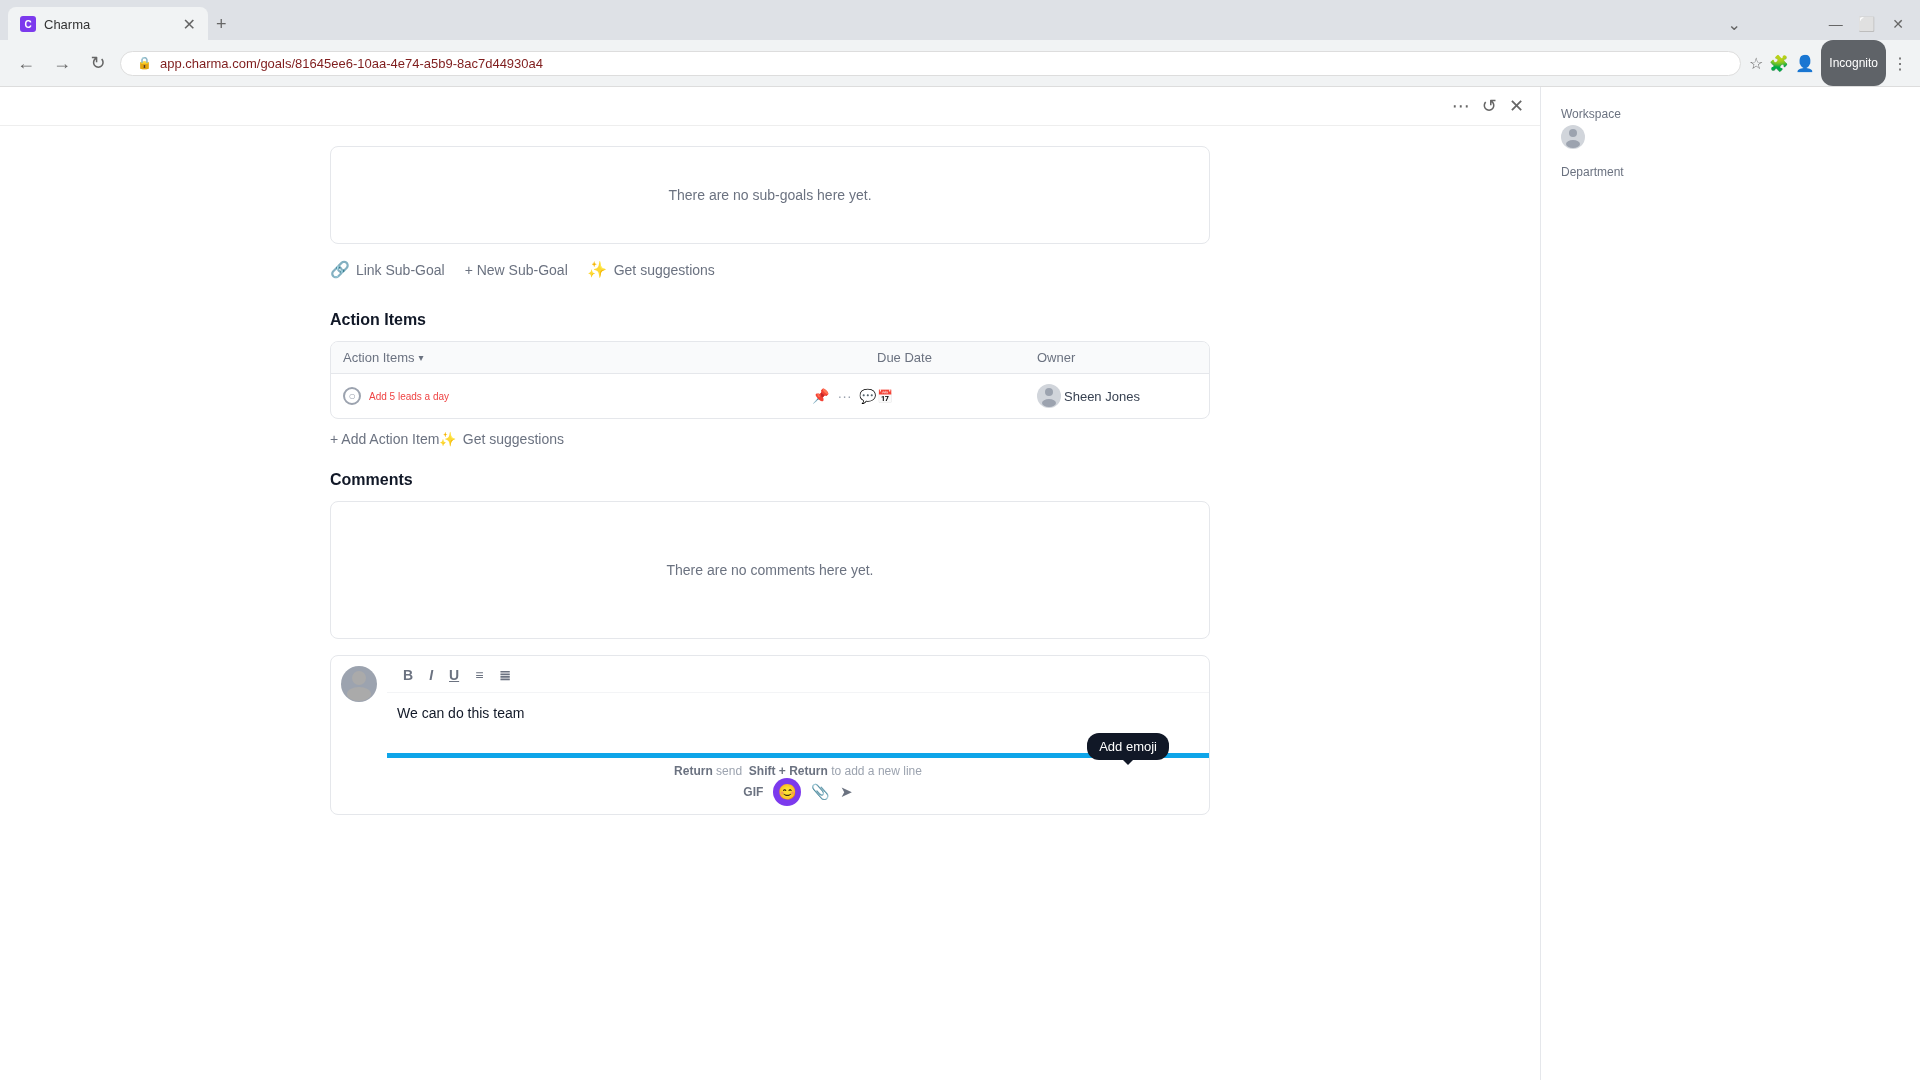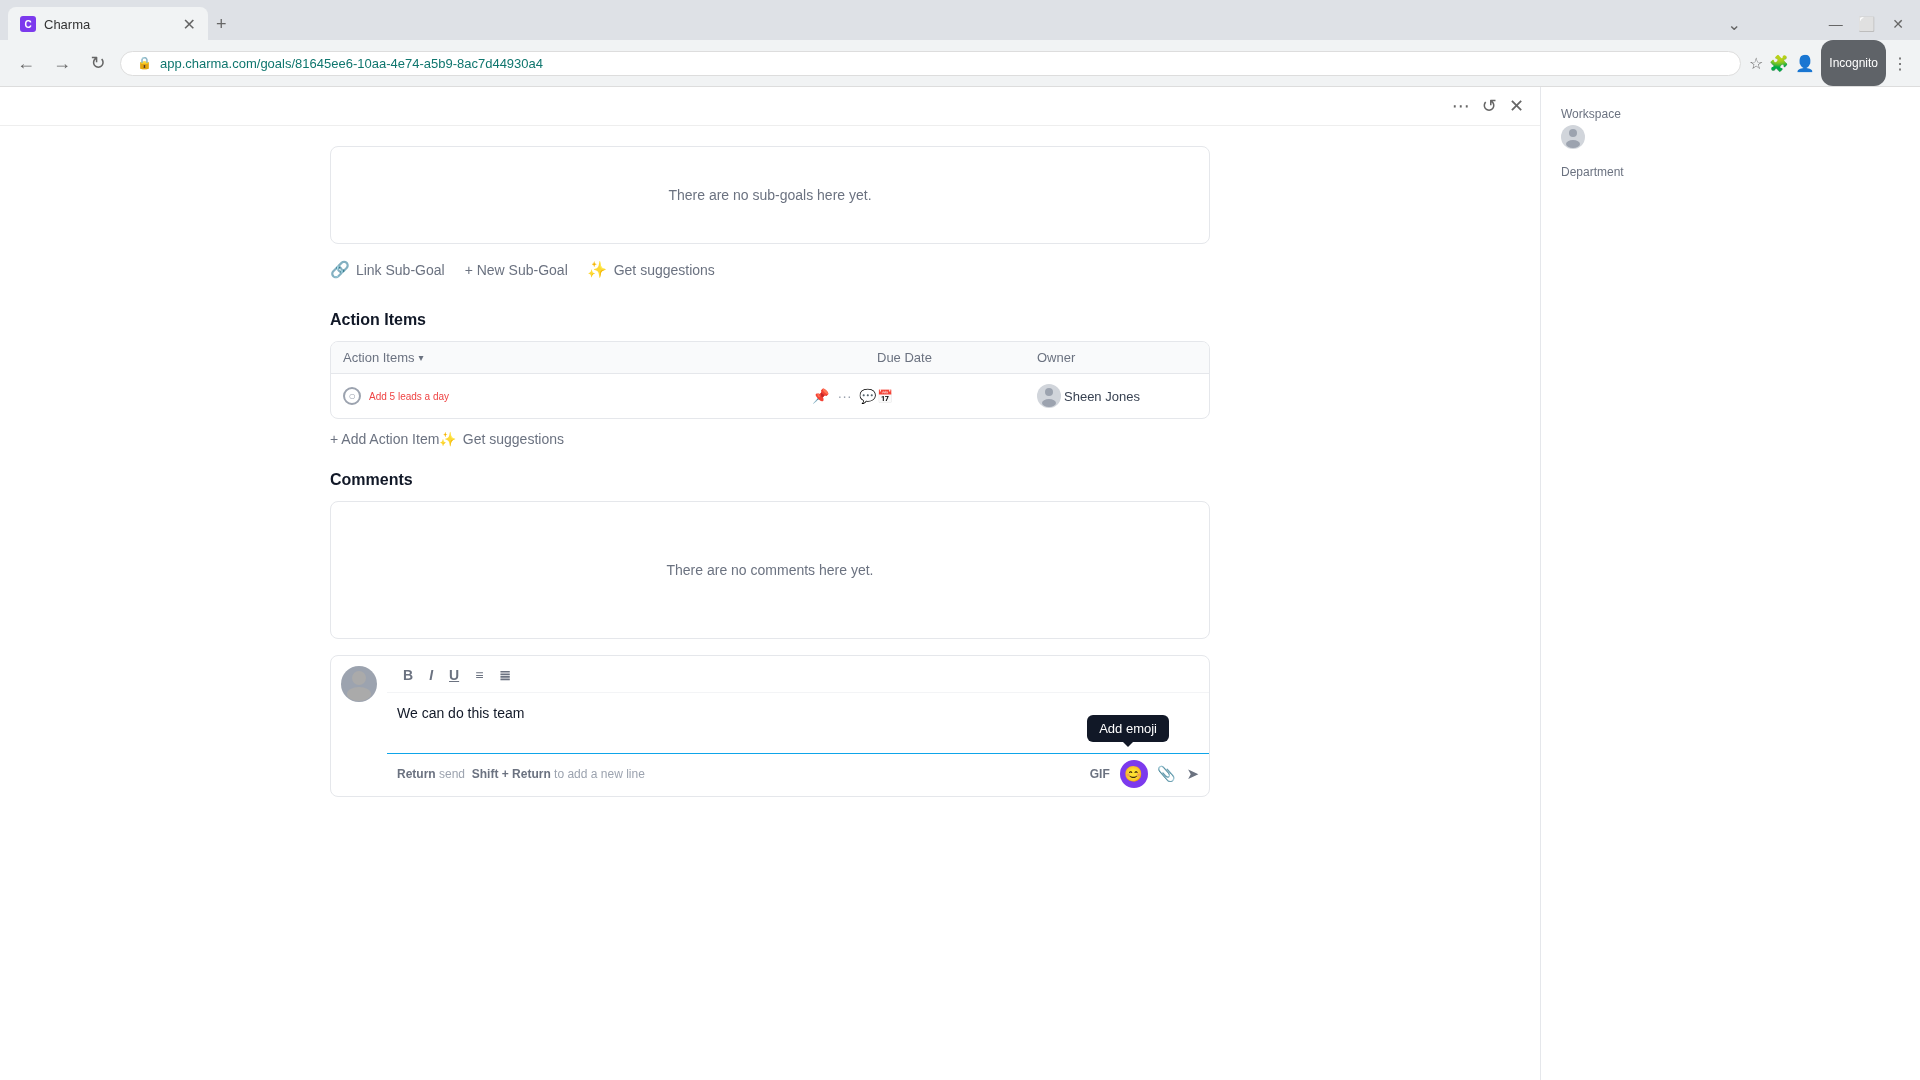--- a/index.html
+++ b/index.html
@@ -103,21 +103,21 @@
       border: 1px solid #ddd;
       border-radius: 20px;
       padding: 4px 16px;
       font-size: 13px;
       color: #333;
       display: flex;
       align-items: center;
       gap: 8px;
     }
     .address-bar .lock-icon { color: #666; font-size: 12px; }
-    .address-bar .url-text { color: #0f766e; }
+    .address-bar .url-text { color: #7f1d1d; }
     .toolbar-actions {
       display: flex;
       align-items: center;
       gap: 6px;
       color: #666;
       font-size: 16px;
     }
     .toolbar-actions span { cursor: pointer; }
     .incognito-badge {
       background: #5f6368;
@@ -355,21 +355,22 @@
       min-height: 60px;
       font-size: 14px;
       color: #111827;
       line-height: 1.5;
     }
     .composer-footer {
       display: flex;
       align-items: center;
       justify-content: space-between;
       padding: 6px 10px 8px;
-      border-top: 1px solid #0ea5e9;
+      border-top: 5px solid #0ea5e9;
+      flex-direction: column;
     }
     .composer-hint {
       font-size: 12px;
       color: #9ca3af;
     }
     .composer-hint strong { font-weight: 600; color: #6b7280; }
     .composer-actions {
       display: flex;
       align-items: center;
       gap: 10px;
@@ -381,21 +382,21 @@
     }
 
     
     .emoji-tooltip {
       position: absolute;
       bottom: 54px;
       right: 40px;
       background: #111827;
       color: white;
       padding: 6px 12px;
-      border-radius: 6px;
+      border-radius: 12px;
       font-size: 13px;
       white-space: nowrap;
       z-index: 100;
     }
     .emoji-tooltip::after {
       content: '';
       position: absolute;
       top: 100%;
       left: 50%;
       transform: translateX(-50%);

